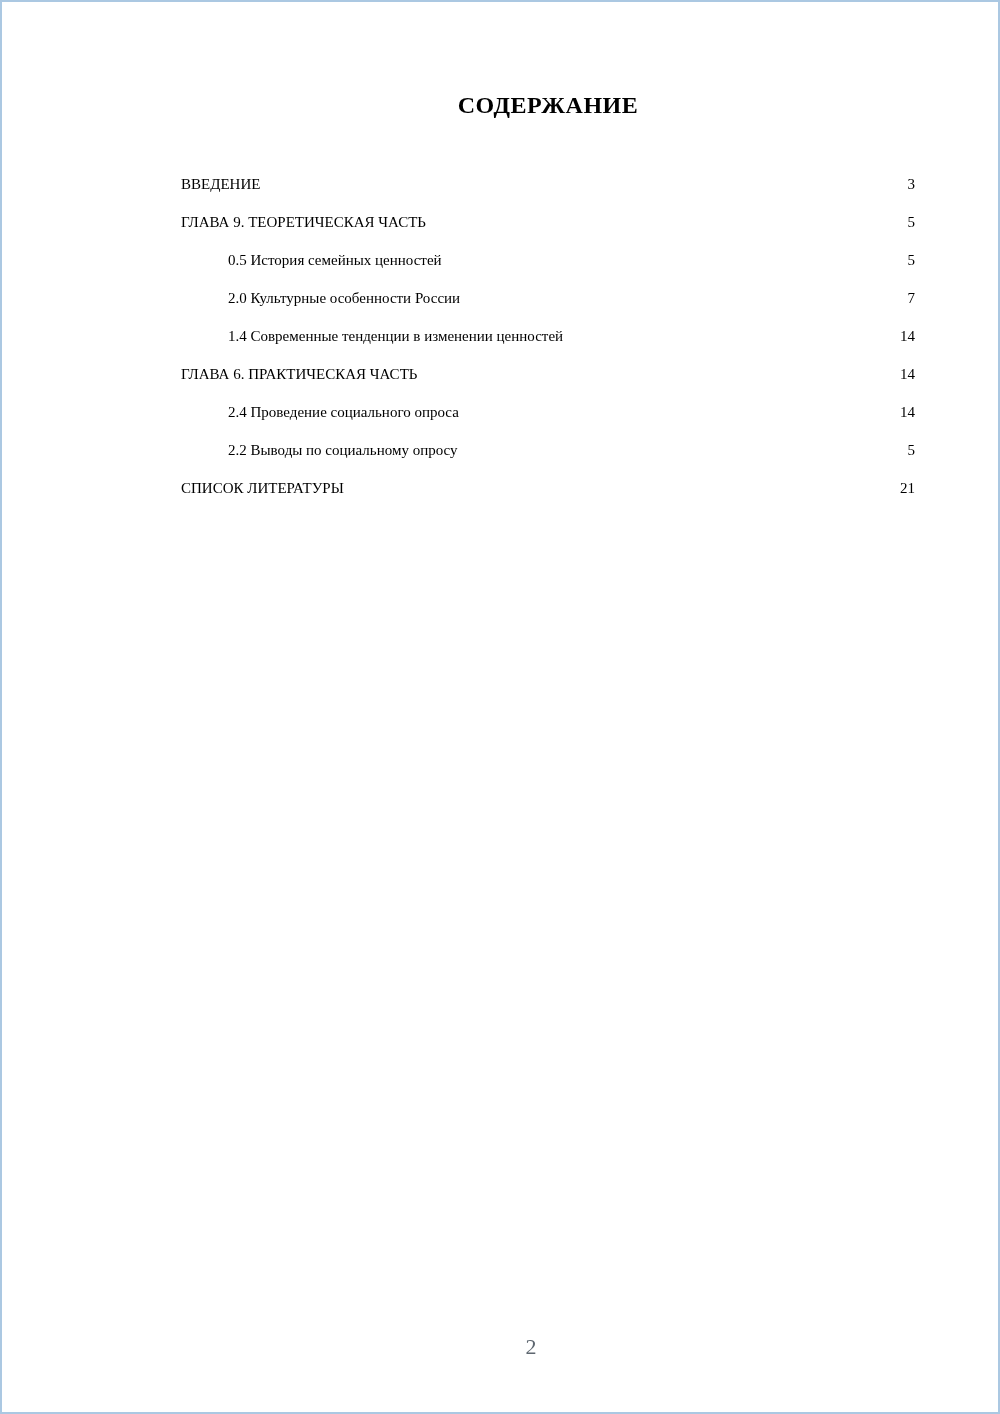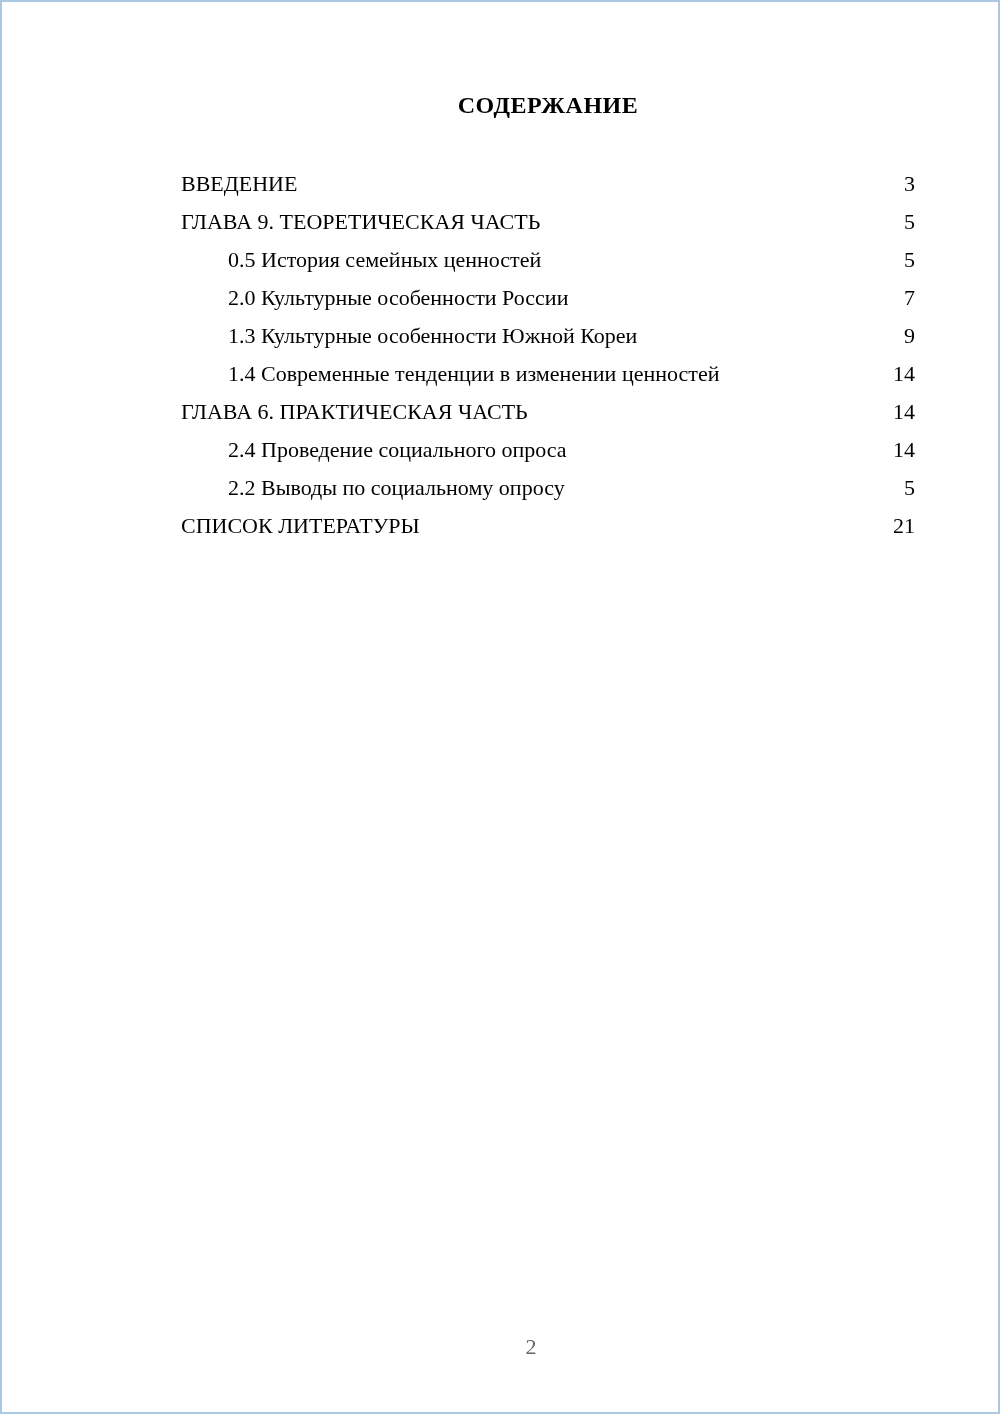--- a/index.html
+++ b/index.html
@@ -33,21 +33,21 @@
       letter-spacing: 0.5px;
       margin: 0 0 46px 0;
     }
     .toc {
       width: 100%;
     }
     .toc-row {
       display: flex;
       justify-content: space-between;
       align-items: baseline;
-      font-size: 22px;
+      font-size: 15px;
       line-height: 38px;
       white-space: nowrap;
     }
     .toc-row .label {
       flex: 1 1 auto;
       overflow: hidden;
     }
     .toc-row.indent .label {
       padding-left: 47px;
     }
@@ -84,24 +84,20 @@
       </div>
       <div class="toc-row indent">
         <span class="label">0.5 История семейных ценностей</span>
         <span class="pageno">5</span>
       </div>
       <div class="toc-row indent">
         <span class="label">2.0 Культурные особенности России</span>
         <span class="pageno">7</span>
       </div>
       <div class="toc-row indent">
-        <span class="label">1.3 Культурные особенности Южной Кореи</span>
-        <span class="pageno">9</span>
-      </div>
-      <div class="toc-row indent">
         <span class="label">1.4 Современные тенденции в изменении ценностей</span>
         <span class="pageno">14</span>
       </div>
       <div class="toc-row">
         <span class="label">ГЛАВА 6. ПРАКТИЧЕСКАЯ ЧАСТЬ</span>
         <span class="pageno">14</span>
       </div>
       <div class="toc-row indent">
         <span class="label">2.4 Проведение социального опроса</span>
         <span class="pageno">14</span>

